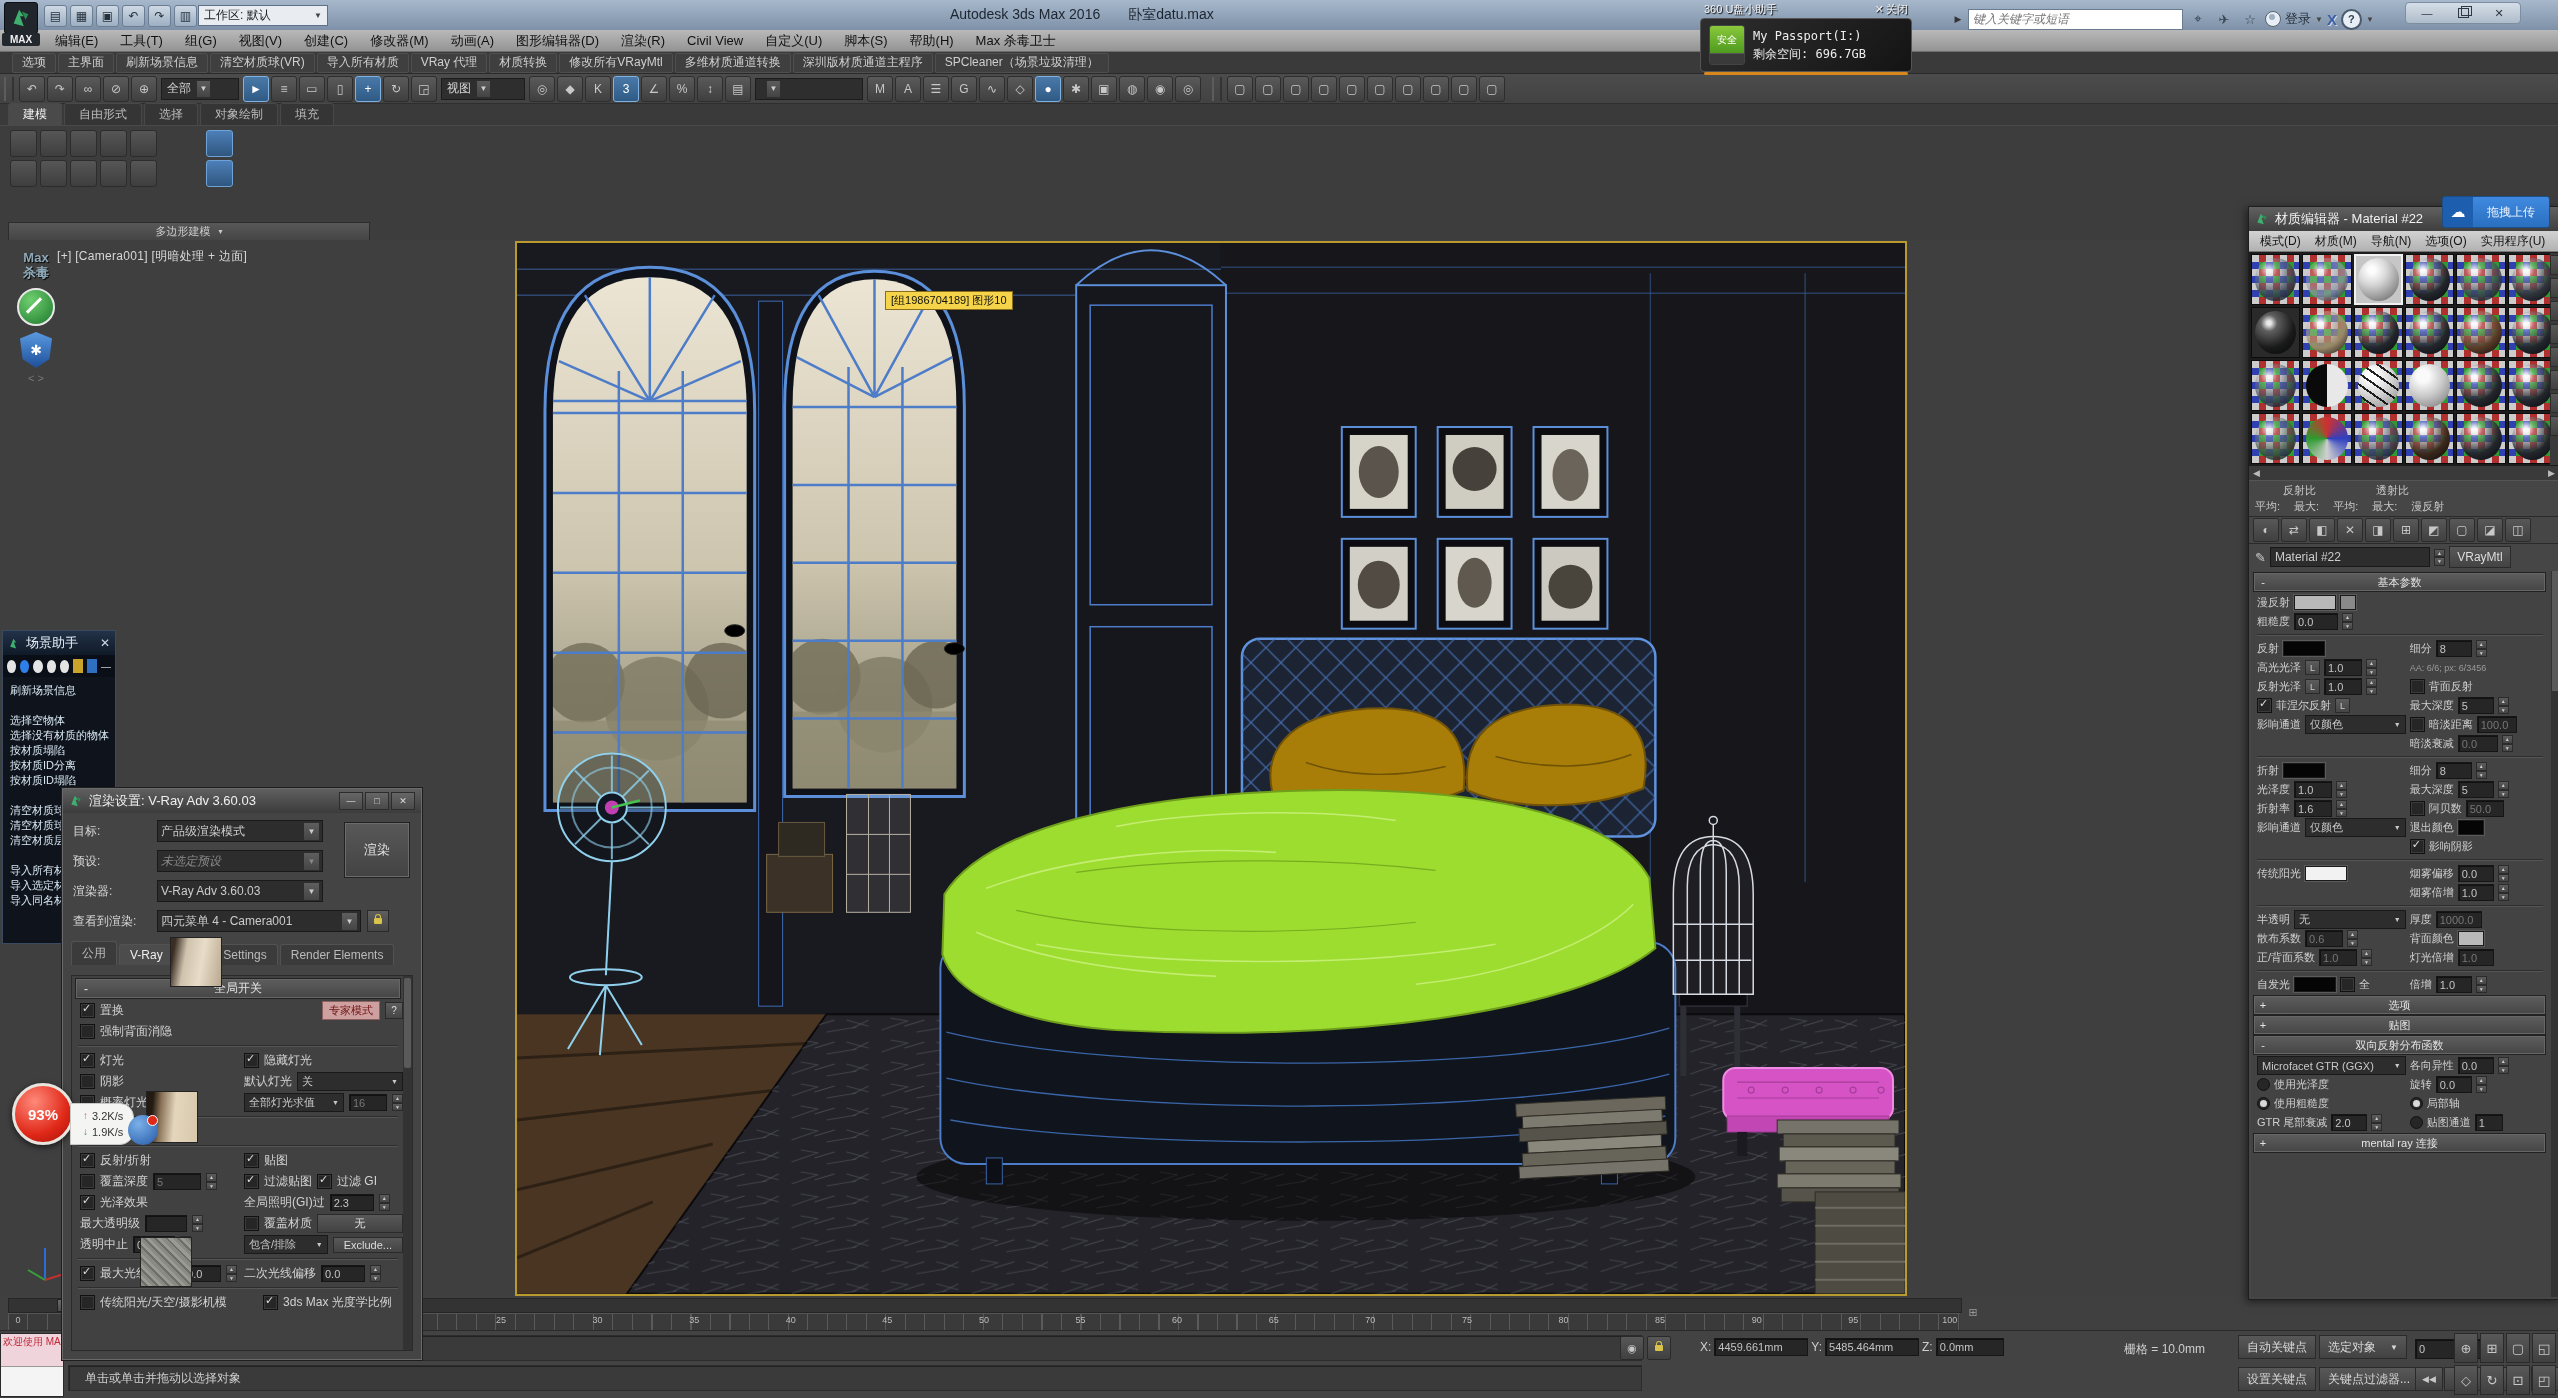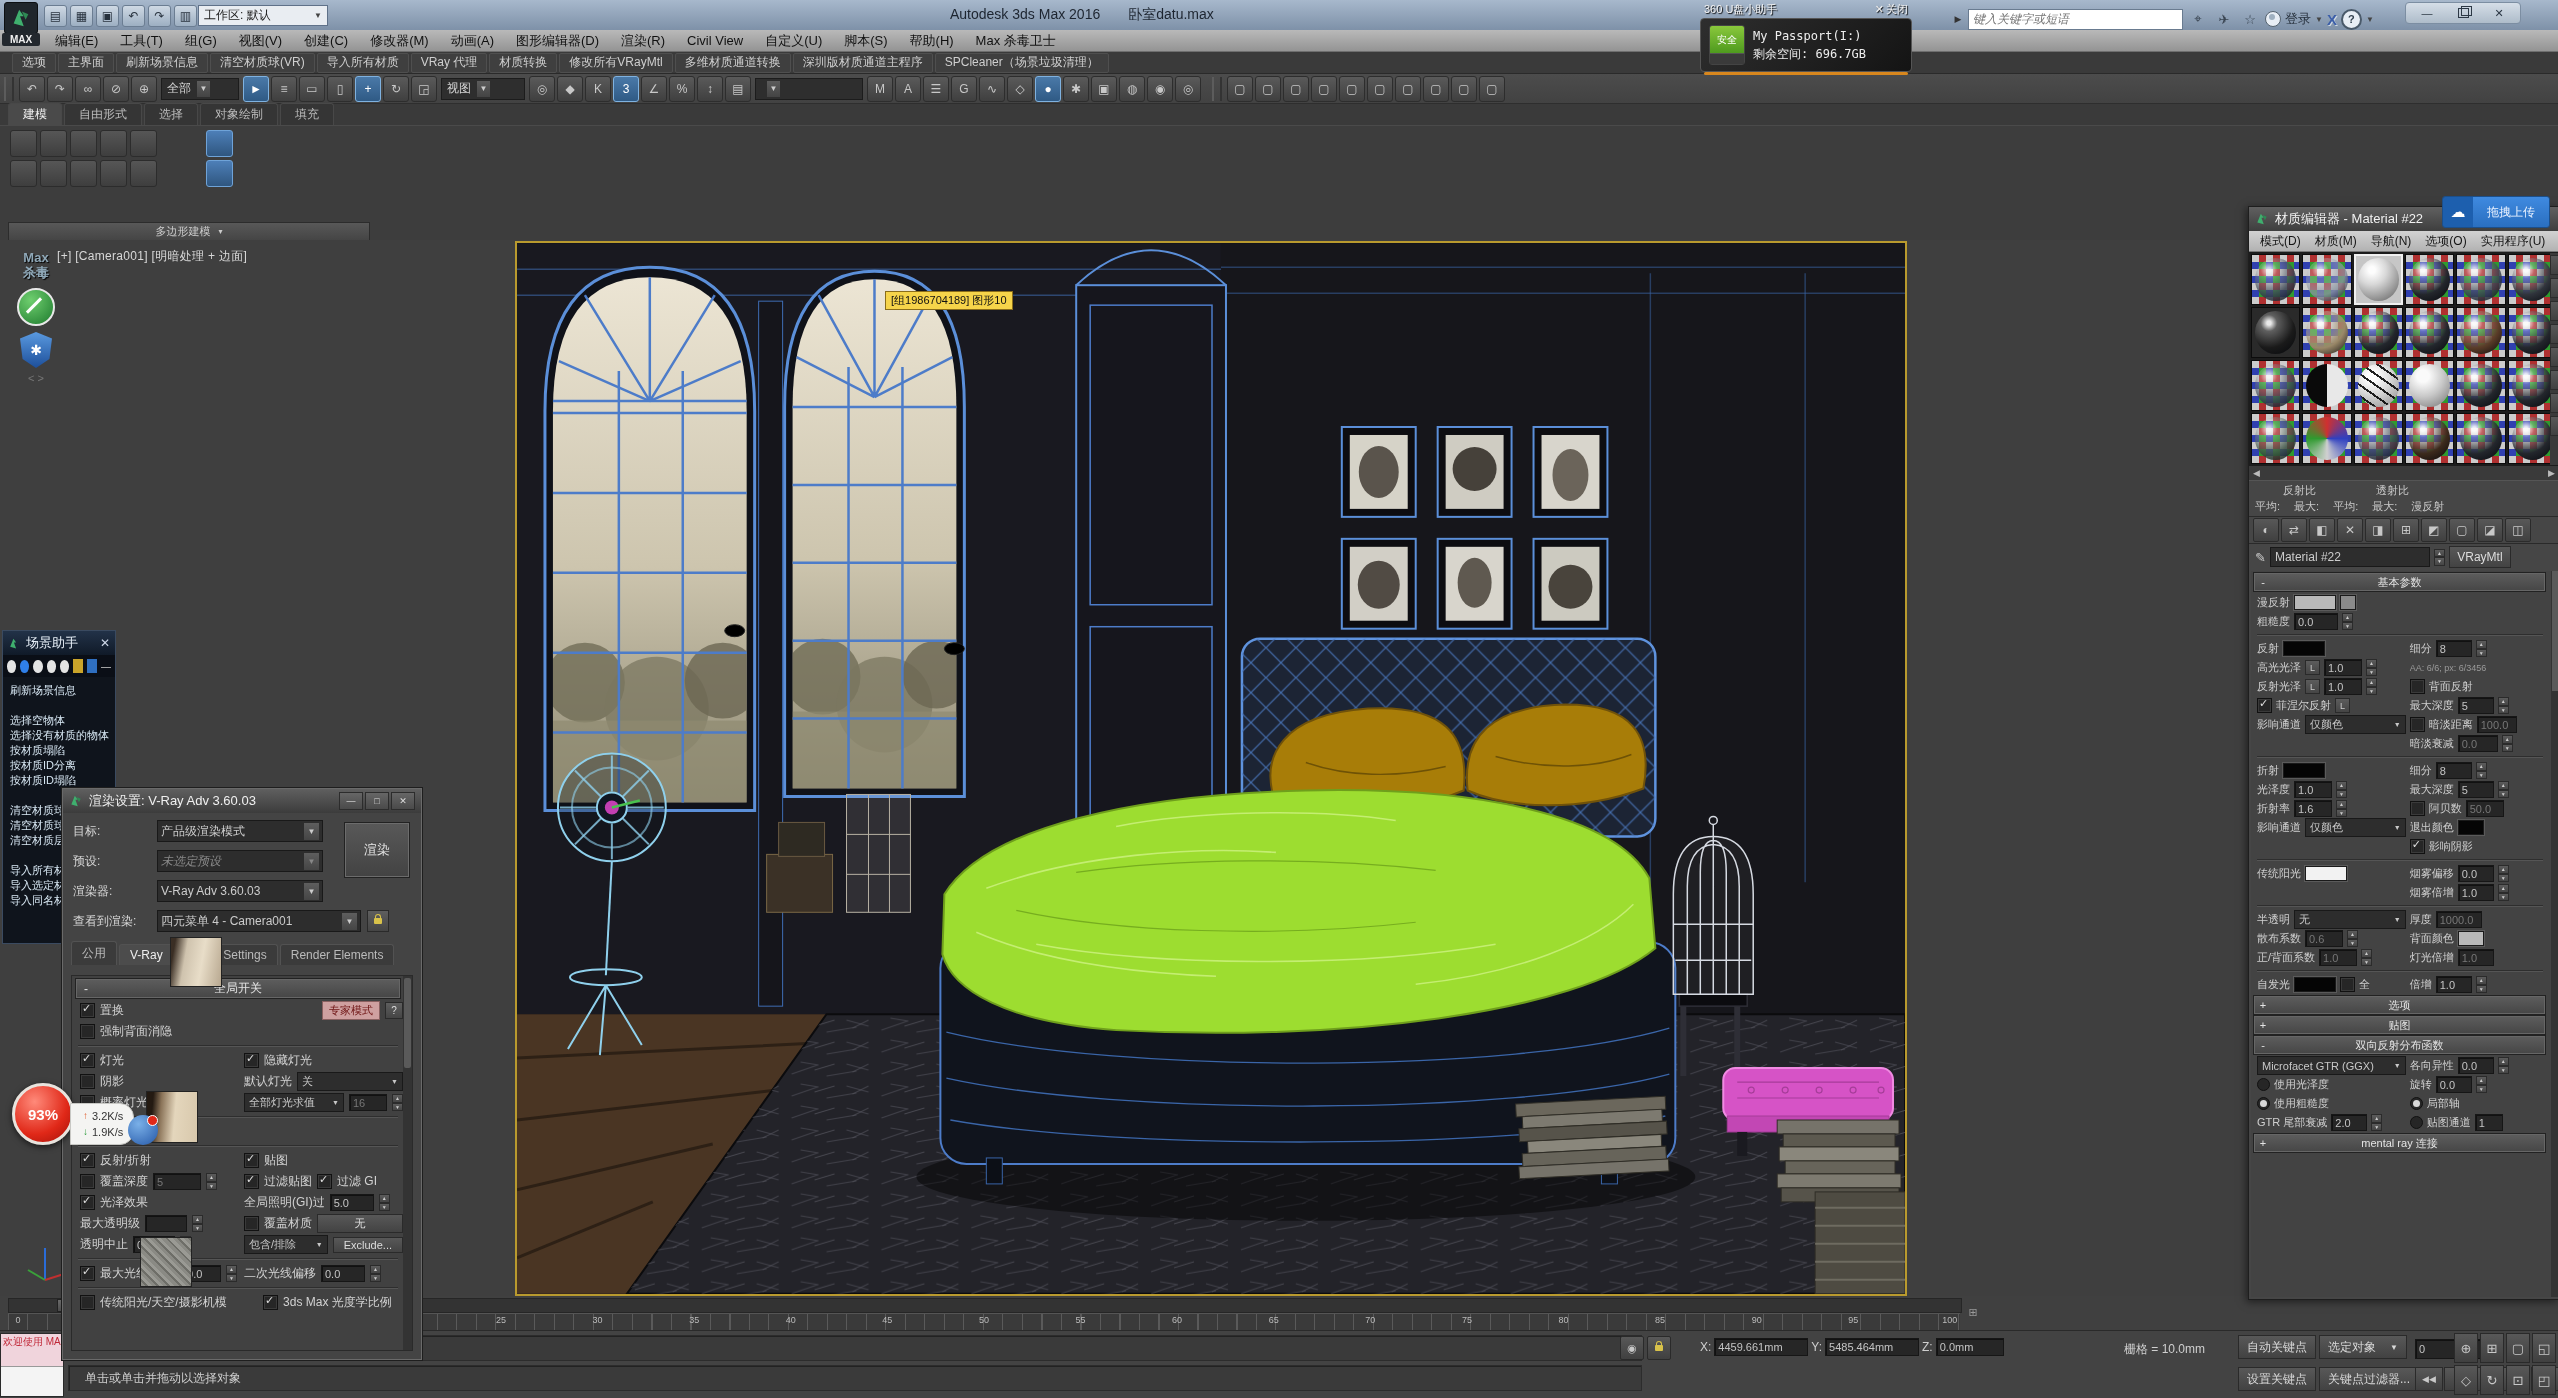--- a/index.html
+++ b/index.html
@@ -830,21 +830,21 @@
             <span class="vlbl">过滤 GI</span>
           </div>
       </div>
       <div class="vrow">
         <div class="vhalf">
             <span class="cb on"></span>
             <span class="vlbl">光泽效果</span>
           </div>
         <div class="vhalf">
             <span class="vlbl">全局照明(GI)过</span>
-            <span class="fld" style="width:36px">5.0</span>
+            <span class="fld" style="width:36px">2.3</span>
             <span class="spin">
               <span>▲</span>
               <span>▼</span>
             </span>
           </div>
       </div>
       <div class="vrow">
         <div class="vhalf">
             <span class="vlbl">最大透明级</span>
             <span class="fld dim" style="width:34px"></span>

